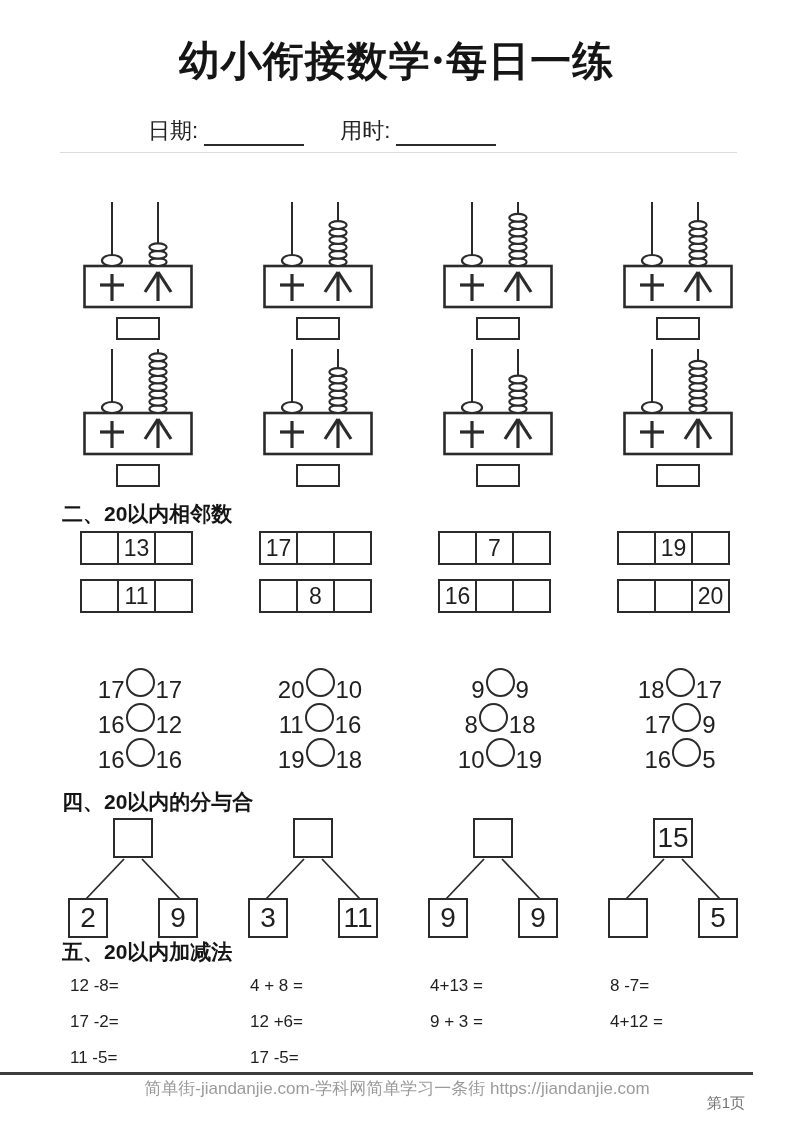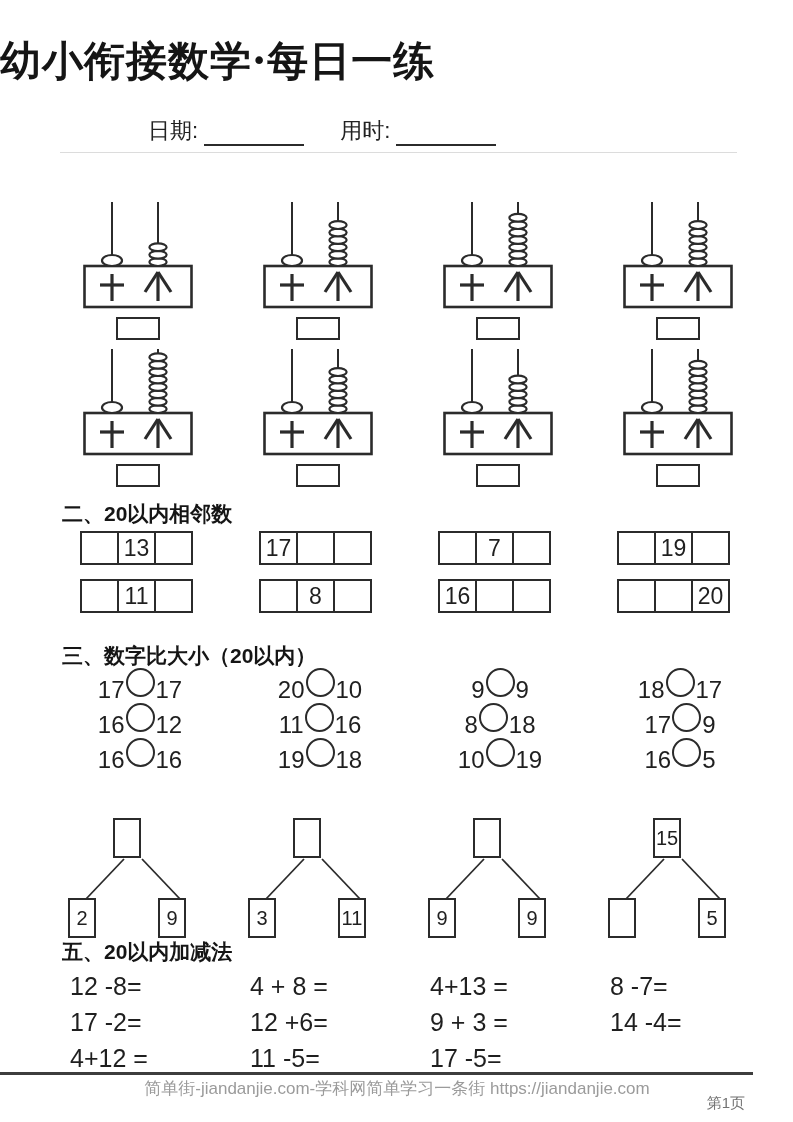--- a/index.html
+++ b/index.html
@@ -7,20 +7,21 @@
     position:relative;
     width:793px;height:1122px;
     background:#ffffff;
     font-family:"Liberation Sans", sans-serif;
     color:#1f1f1f;
     overflow:hidden;
   }
   
   .title{
     position:absolute;top:34px;left:0;right:0;
+    text-align:center;
     font-family:"DejaVu Serif", serif;
     font-weight:700;font-size:41px;letter-spacing:1px;color:#151515;
   }
   
   .hdr-row{position:absolute;top:116px;left:148px;display:flex;gap:36px;font-size:22px;color:#222;}
   .hdr-field{display:flex;align-items:flex-end;gap:6px;}
   .hdr-blank{display:inline-block;width:100px;height:24px;border-bottom:2.5px solid #2b2b2b;}
   .hdr-divider{position:absolute;top:152px;left:60px;width:677px;height:1px;background:#dcdcdc;}
   
   .sec-h{position:absolute;left:62px;font-size:21px;font-weight:700;color:#151515;}
@@ -40,27 +41,27 @@
          display:flex;align-items:center;justify-content:center;font-size:23px;background:#fff;}
   .scell:first-child{margin-left:0;}
   
   .cmp-grid{position:absolute;left:50px;display:grid;grid-template-columns:repeat(4,180px);grid-auto-rows:35px;}
   .cmp{display:flex;align-items:center;justify-content:center;font-size:24px;}
   .cmp-circle{display:inline-block;width:25px;height:25px;border:2px solid #2b2b2b;border-radius:50%;
               margin:0 1px;transform:translateY(-7px);background:#fff;}
   
   .tree-row{position:absolute;left:48px;display:flex;}
   .tree-cell{position:relative;width:180px;height:122px;}
-  .tbox{position:absolute;width:28px;height:40px;border:2px solid #2b2b2b;box-sizing:border-box;
-        display:flex;align-items:center;justify-content:center;font-size:20px;background:#fff;}
+  .tbox{position:absolute;width:40px;height:40px;border:2px solid #2b2b2b;box-sizing:border-box;
+        display:flex;align-items:center;justify-content:center;font-size:28px;background:#fff;}
   .tree-cell svg{position:absolute;left:0;top:0;}
   .tline{stroke:#2b2b2b;stroke-width:1.8;}
   
   .eq-grid{position:absolute;left:70px;display:grid;grid-template-columns:repeat(4,180px);grid-auto-rows:36px;}
-  .eq{font-size:25px;display:flex;align-items:center;}
+  .eq{font-size:17px;display:flex;align-items:center;}
   
   .footer-line{position:absolute;top:1072px;left:0;width:753px;height:3px;background:#3d3d3d;}
   .footer-wm{position:absolute;top:1077px;left:0;right:40px;text-align:center;font-size:17px;color:#9b9b9b;margin-left:41px;}
   .footer-page{position:absolute;top:1094px;right:48px;font-size:15px;color:#737373;}
 </style>
 </head>
 <body>
 
 <div class="page">
 
@@ -282,21 +283,20 @@
         <div class="scell"></div>
         <div class="scell"></div>
       </div>
       <div class="strip">
         <div class="scell"></div>
         <div class="scell"></div>
         <div class="scell">20</div>
       </div>
     </div>
 
-  <div class="sec-h" style="top:642px">三、数字比大小（20以内）</div>
   <div class="cmp-grid" style="top:672px" id="cmp-grid">
       <div class="cmp">
         <span>17</span>
         <div class="cmp-circle"></div>
         <span>17</span>
       </div>
       <div class="cmp">
         <span>20</span>
         <div class="cmp-circle"></div>
         <span>10</span>
@@ -346,20 +346,21 @@
         <div class="cmp-circle"></div>
         <span>19</span>
       </div>
       <div class="cmp">
         <span>16</span>
         <div class="cmp-circle"></div>
         <span>5</span>
       </div>
     </div>
 
+  <div class="sec-h" style="top:788px">四、20以内的分与合</div>
   <div class="tree-row" style="top:818px" id="tree-row">
       <div class="tree-cell">
         <svg width="180" height="122">
           <line x1="76" y1="41" x2="38" y2="81" class="tline"></line>
           <line x1="94" y1="41" x2="132" y2="81" class="tline"></line>
         </svg>
         <div class="tbox" style="left: 65px; top: 0px;"></div>
         <div class="tbox" style="left: 20px; top: 80px;">2</div>
         <div class="tbox" style="left: 110px; top: 80px;">9</div>
       </div>
@@ -394,21 +395,20 @@
 
   <div class="sec-h" style="top:938px">五、20以内加减法</div>
   <div class="eq-grid" style="top:968px" id="eq-grid">
       <div class="eq">12 -8=</div>
       <div class="eq">4 + 8 =</div>
       <div class="eq">4+13 =</div>
       <div class="eq">8  -7=</div>
       <div class="eq">17 -2=</div>
       <div class="eq">12 +6=</div>
       <div class="eq">9 + 3 =</div>
-      <div class="eq">14 -4=</div>
       <div class="eq">4+12 =</div>
       <div class="eq">11  -5=</div>
       <div class="eq">17 -5=</div>
     </div>
 
   <div class="footer-line"></div>
   <div class="footer-wm">简单街-jiandanjie.com-学科网简单学习一条街 https://jiandanjie.com</div>
   <div class="footer-page">第1页</div>
 
 </div>

